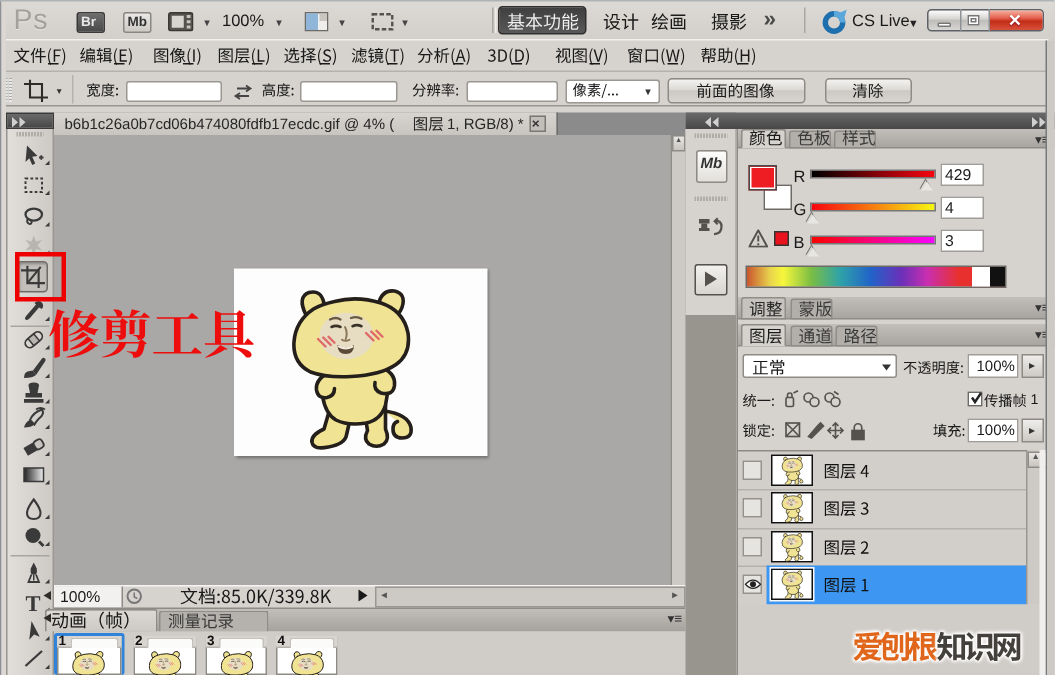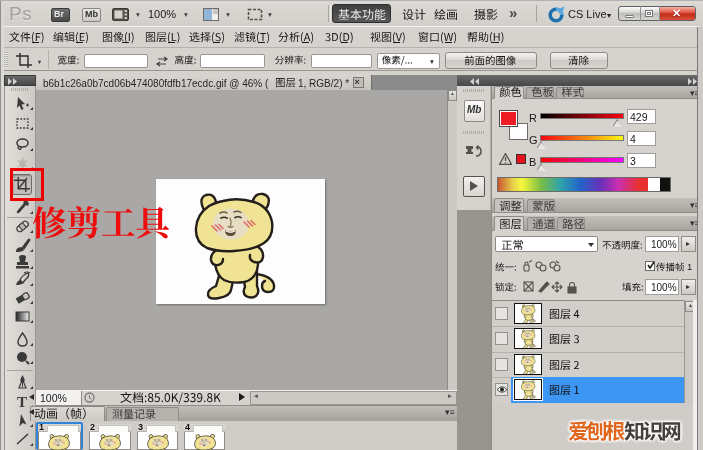--- a/index.html
+++ b/index.html
@@ -179,25 +179,25 @@
 <path d="M27 26 Q30 24.5 33 26" stroke="#3A3228" stroke-width="1.7" fill="none"></path>
 <path d="M41 25.5 Q44 24 47 25.5" stroke="#3A3228" stroke-width="1.7" fill="none"></path>
 <path d="M36 26 Q38 30 36.5 34 M34 34.5 Q36.5 36 39 34.5" stroke="#8A7658" stroke-width="1.3" fill="none"></path>
 <path d="M31 38 Q36.5 41 42 38 Q42 44 36.5 44 Q31 44 31 38 Z" fill="#5C4A38"></path>
 <path d="M32 39 Q36.5 41.5 41 39" stroke="#F2EADC" stroke-width="1.4" fill="none"></path>
 </g>
 </defs>
   </svg>
 <div class="abs" style="left:36px;top:75px;width:421px;height:15px;background:#8B8B8B;"></div>
 <div class="abs" style="left:36px;top:75px;width:336px;height:15px;background:linear-gradient(#D8D5D0,#C8C5C0);border-right:1px solid #6E6E6E;"></div>
-<div class="txt" style="left:43px;top:77.5px;font-size:10px;color:#262626;">b6b1c26a0b7cd06b474080fdfb17ecdc.gif @ 46% (</div>
+<div class="txt" style="left:43px;top:77.5px;font-size:10px;color:#262626;">b6b1c26a0b7cd06b474080fdfb17ecdc.gif @ 4% (</div>
 <svg style="position:absolute;left:275px;top:76.0px;" width="23" height="13" viewBox="0 -10.5 23 13.1">
     <path d="M3.9 -2.9C4.8 -2.8 5.8 -2.4 6.4 -2.1L6.8 -2.6C6.2 -2.9 5.1 -3.2 4.3 -3.4ZM2.9 -1.6C4.3 -1.4 6.2 -1 7.2 -0.6L7.5 -1.2C6.5 -1.6 4.7 -2 3.3 -2.1ZM0.9 -8.4V0.8H1.6V0.4H8.8V0.8H9.6V-8.4ZM1.6 -0.3V-7.6H8.8V-0.3ZM4.3 -7.4C3.8 -6.6 2.9 -5.8 2 -5.2C2.2 -5.1 2.5 -4.9 2.6 -4.7C2.9 -5 3.2 -5.2 3.5 -5.5C3.9 -5.2 4.2 -4.8 4.7 -4.6C3.8 -4.1 2.8 -3.8 1.8 -3.6C2 -3.5 2.1 -3.2 2.2 -3C3.2 -3.2 4.3 -3.6 5.3 -4.2C6.2 -3.7 7.2 -3.3 8.2 -3.1C8.3 -3.3 8.5 -3.6 8.6 -3.7C7.7 -3.9 6.8 -4.2 6 -4.5C6.8 -5.1 7.4 -5.6 7.9 -6.4L7.4 -6.6L7.3 -6.6H4.6C4.7 -6.8 4.9 -7 5 -7.2ZM4 -5.9 4 -6H6.8C6.4 -5.6 5.9 -5.2 5.3 -4.9C4.8 -5.2 4.3 -5.5 4 -5.9Z M13.7 -4.8V-4.1H19.7V-4.8ZM12.7 -7.6H19V-6.4H12.7ZM11.9 -8.3V-5.2C11.9 -3.6 11.8 -1.2 10.8 0.4C11 0.5 11.4 0.7 11.5 0.8C12.5 -0.9 12.7 -3.5 12.7 -5.2V-5.7H19.8V-8.3ZM13.5 0.7C13.8 0.5 14.4 0.5 18.9 0.2C19.1 0.5 19.2 0.7 19.3 0.9L20.1 0.6C19.7 -0.1 19 -1.2 18.4 -2L17.7 -1.7C18 -1.3 18.3 -0.9 18.5 -0.4L14.5 -0.2C15 -0.8 15.6 -1.5 16.1 -2.3H20.4V-3H13V-2.3H15.1C14.6 -1.5 14 -0.8 13.9 -0.5C13.6 -0.3 13.4 -0.1 13.2 -0.1C13.3 0.1 13.5 0.5 13.5 0.7Z" fill="#262626"></path>
   </svg>
-<div class="txt" style="left:298px;top:77.5px;font-size:10px;color:#262626;">1, RGB/2) *</div>
+<div class="txt" style="left:298px;top:77.5px;font-size:10px;color:#262626;">1, RGB/8) *</div>
 <div class="abs" style="left:353px;top:77px;width:11px;height:11px;background:#C2BFBA;border:1px solid #7A7772;"></div>
 <div class="txt" style="left:354.5px;top:76.5px;font-size:9px;color:#333;font-weight:bold;">×</div>
 <div class="abs" style="left:36px;top:90px;width:421px;height:300px;background:#A9A8A6;"></div>
 <div class="abs" style="left:156px;top:179px;width:169px;height:125px;background:#FDFDFD;box-shadow:1px 1px 2px rgba(0,0,0,0.35);"></div>
 <svg class="abs" style="left:194px;top:192px" width="84" height="110" viewBox="0 0 84 110">
     <use href="#bear"></use>
   </svg>
 <div class="abs" style="left:447px;top:90px;width:10px;height:300px;background:#CDCAC5;border-left:1px solid #8E8B86;"></div>
 <div class="abs" style="left:448px;top:90px;width:9px;height:11px;background:linear-gradient(#E8E6E3,#C8C5C0);border:1px solid #8E8B86;"></div>
 <div class="txt" style="left:449px;top:90px;font-size:7px;color:#555;transform:scale(0.7);">▲</div>

